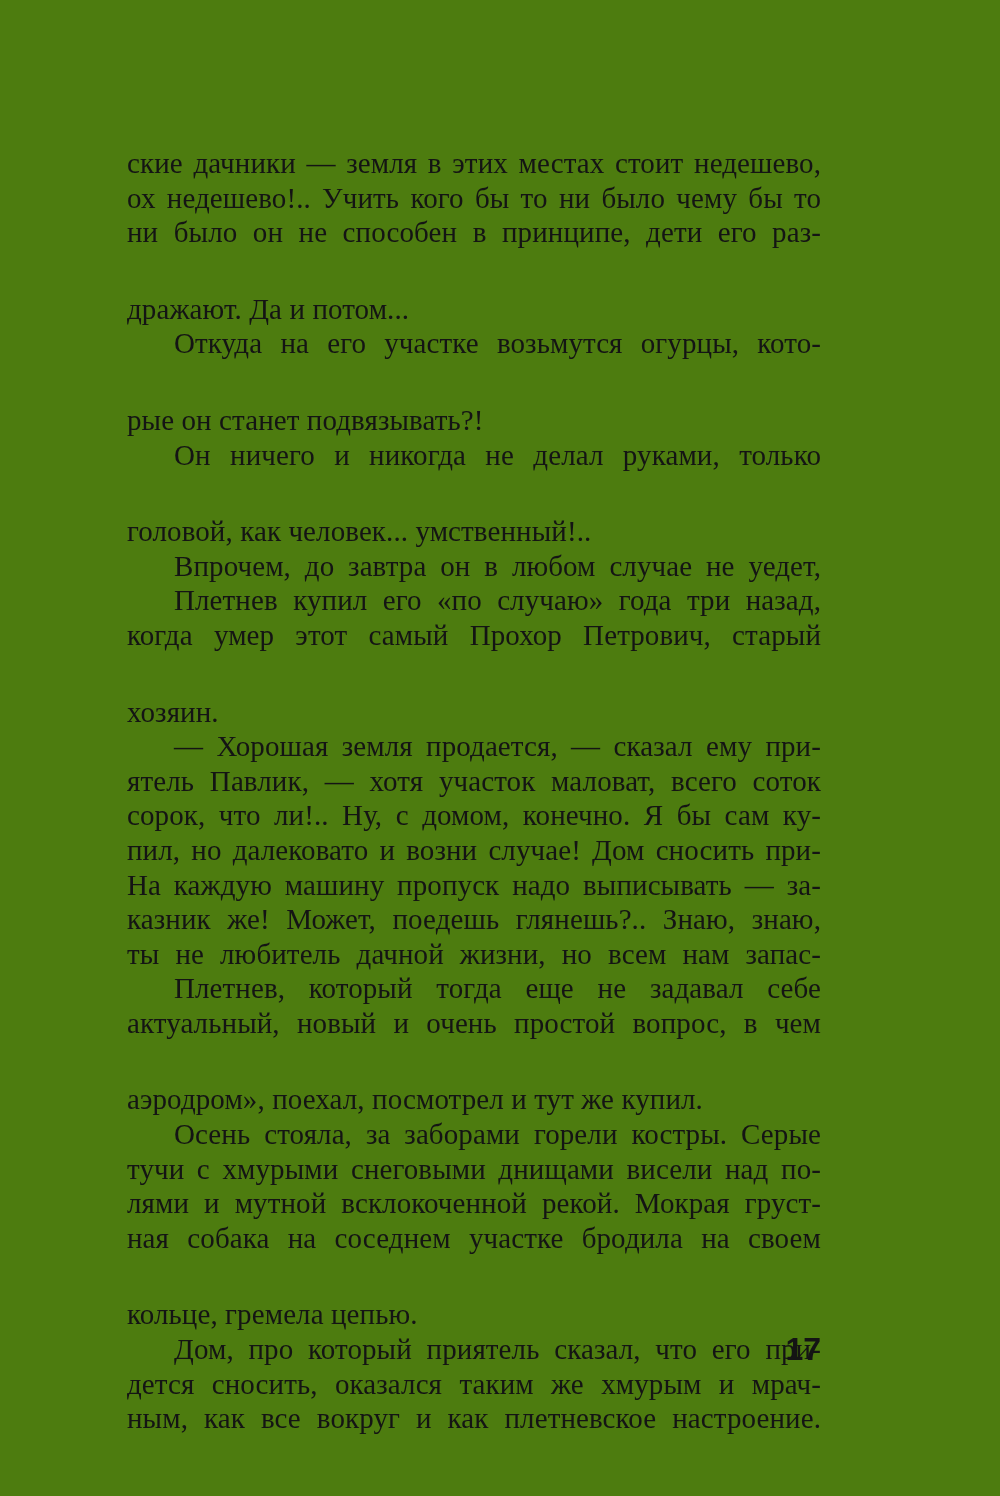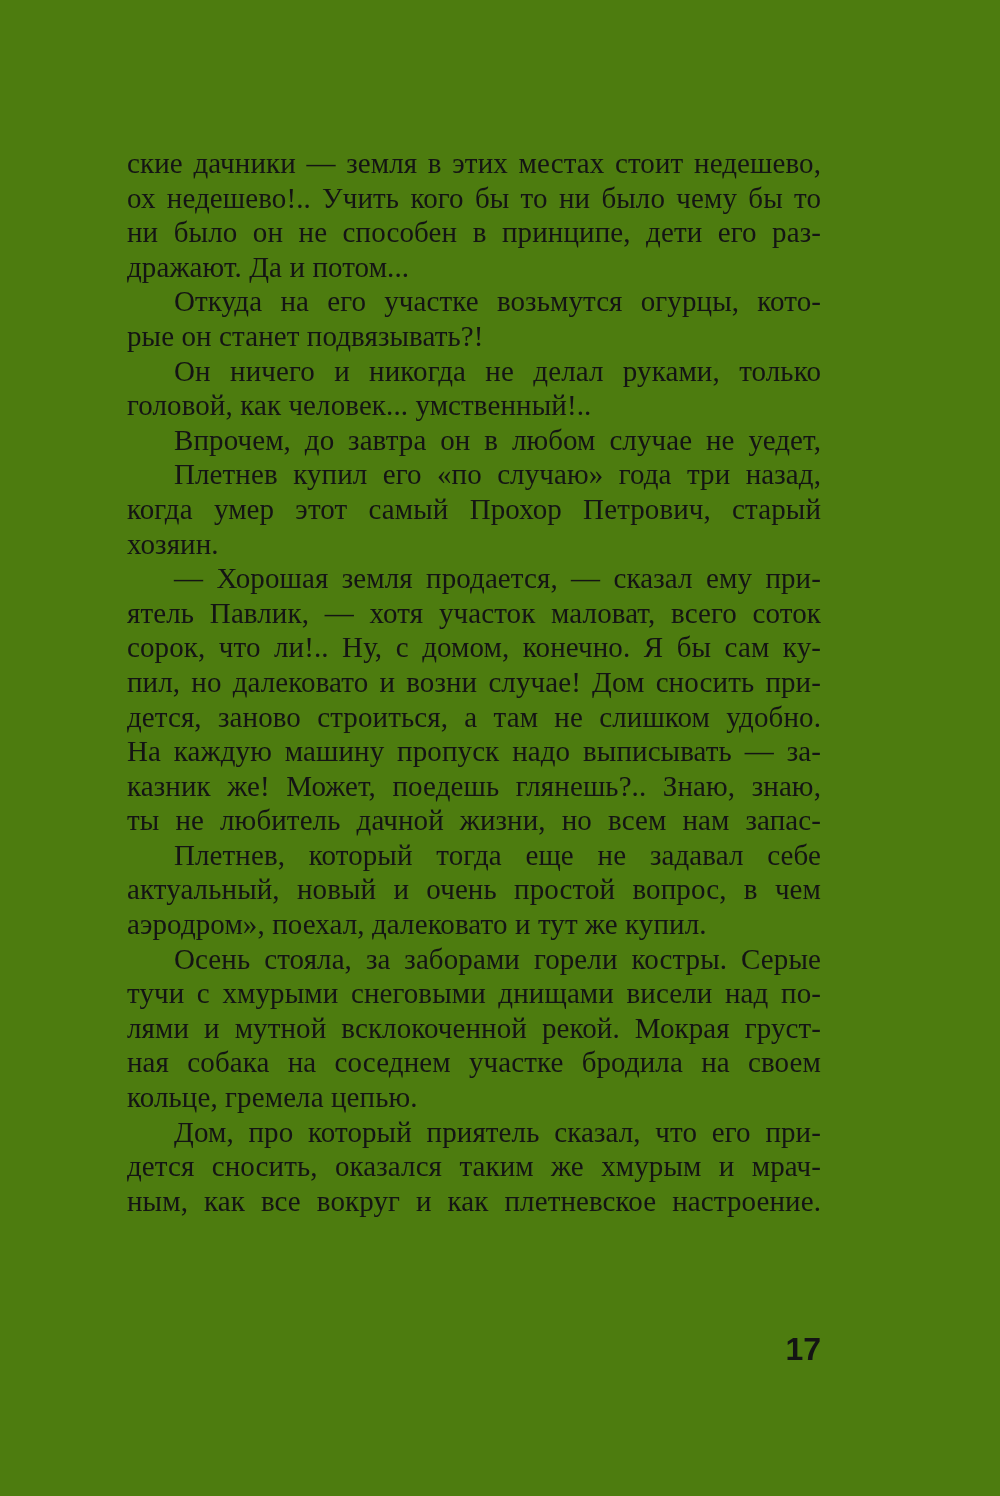--- a/index.html
+++ b/index.html
@@ -33,20 +33,21 @@
     text-align: justify;
     text-align-last: justify;
     -moz-text-align-last: justify;
     height: 34.6px;
     overflow: visible;
     white-space: normal;
   }
   .line.noj {
     text-align: right;
     text-align-last: left;
+    margin-top: 42px;
     -moz-text-align-last: left;
   }
   .line.ind {
     text-indent: 47px;
   }
   .page-number {
     position: absolute;
     left: 127px;
     top: 1332px;
     width: 694px;
@@ -83,29 +84,28 @@
       <div class="paragraph">
         <div class="line ind">Плетнев купил его «по случаю» года три назад,</div>
         <div class="line">когда умер этот самый Прохор Петрович, старый</div>
         <div class="line noj">хозяин.</div>
       </div>
       <div class="paragraph">
         <div class="line ind">— Хорошая земля продается, — сказал ему при-</div>
         <div class="line">ятель Павлик, — хотя участок маловат, всего соток</div>
         <div class="line">сорок, что ли!.. Ну, с домом, конечно. Я бы сам ку-</div>
         <div class="line">пил, но далековато и возни случае! Дом сносить при-</div>
-        <div class="line">дется, заново строиться, а там не слишком удобно.</div>
         <div class="line">На каждую машину пропуск надо выписывать — за-</div>
         <div class="line">казник же! Может, поедешь глянешь?.. Знаю, знаю,</div>
         <div class="line">ты не любитель дачной жизни, но всем нам запас-</div>
       </div>
       <div class="paragraph">
         <div class="line ind">Плетнев, который тогда еще не задавал себе</div>
         <div class="line">актуальный, новый и очень простой вопрос, в чем</div>
-        <div class="line noj">аэродром», поехал, далековато и тут же купил.</div>
+        <div class="line noj">аэродром», поехал, посмотрел и тут же купил.</div>
       </div>
       <div class="paragraph">
         <div class="line ind">Осень стояла, за заборами горели костры. Серые</div>
         <div class="line">тучи с хмурыми снеговыми днищами висели над по-</div>
         <div class="line">лями и мутной всклокоченной рекой. Мокрая груст-</div>
         <div class="line">ная собака на соседнем участке бродила на своем</div>
         <div class="line noj">кольце, гремела цепью.</div>
       </div>
       <div class="paragraph">
         <div class="line ind">Дом, про который приятель сказал, что его при-</div>

